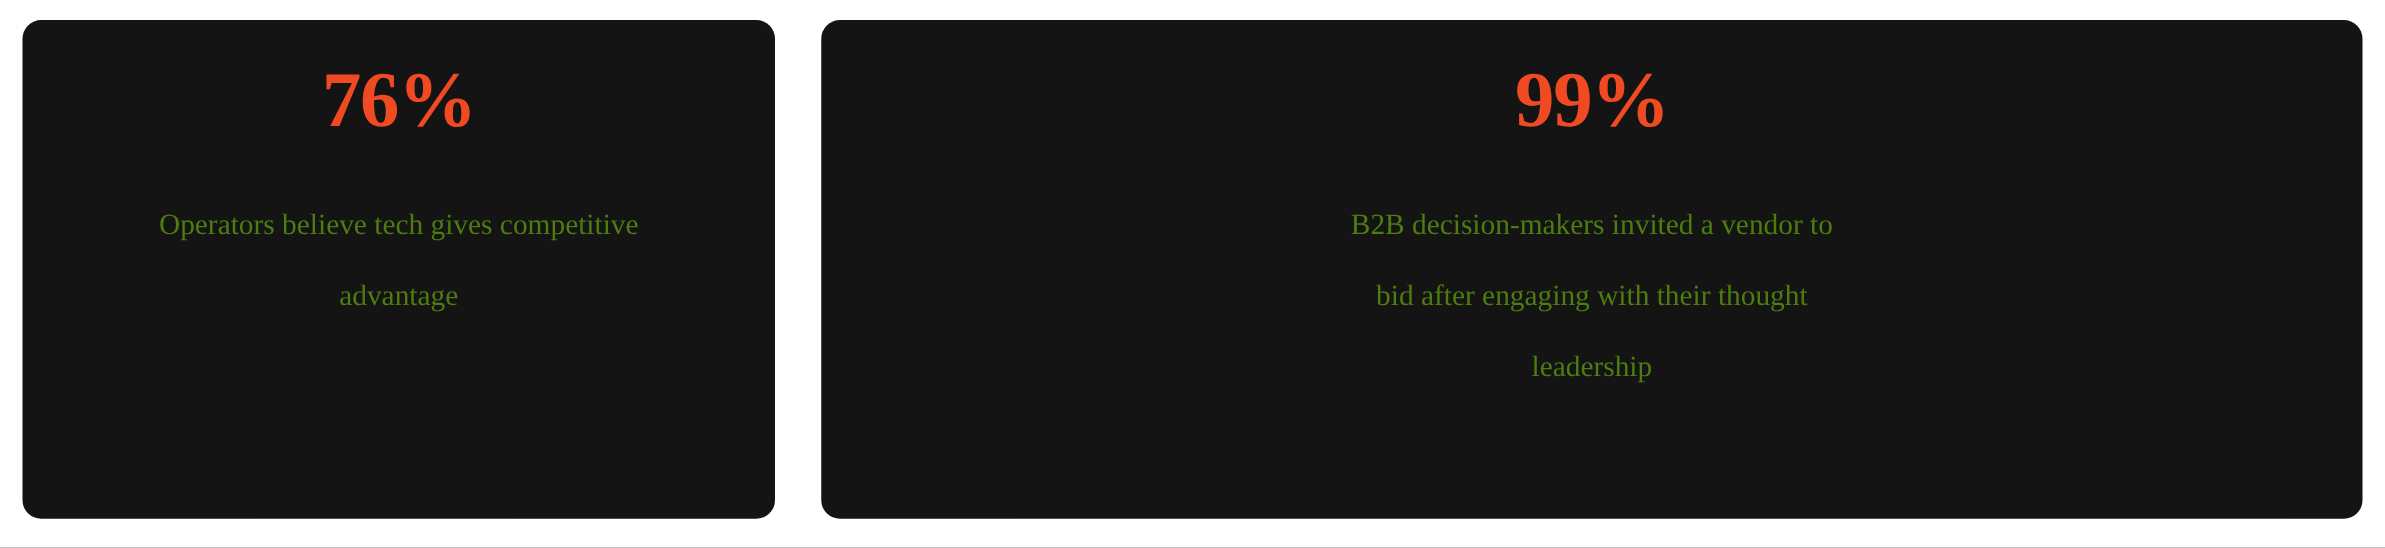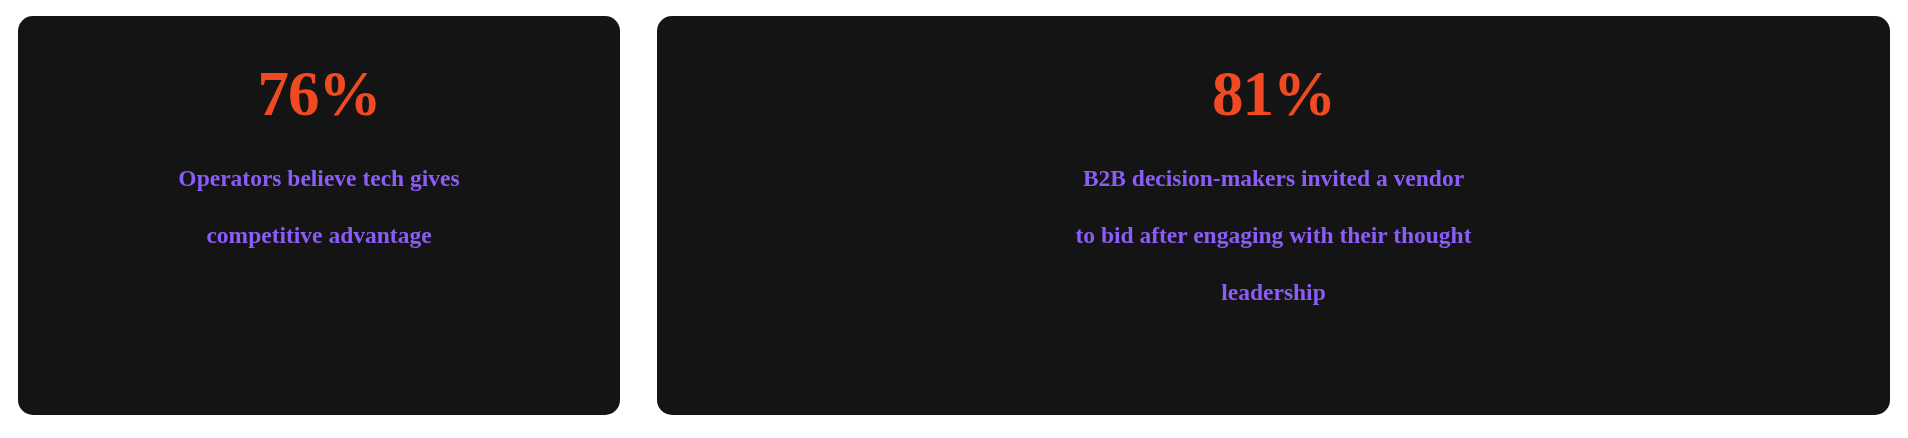--- a/index.html
+++ b/index.html
@@ -24,59 +24,59 @@
     height: 438px;
   }
   .stat-card {
     background: #141414;
     border-radius: 15px;
     display: flex;
     flex-direction: column;
     align-items: center;
     justify-content: flex-start;
     box-sizing: border-box;
-    padding: 44px 34px 30px 34px;
+    padding: 30px 34px 30px 34px;
     overflow: hidden;
   }
   .stat-card.card-1 { flex: 0 0 602px; }
   .stat-card.card-2 { flex: 0 0 602px; }
   .stat-card.card-3 { flex: 1 1 auto; }
 
   .stat-value {
     color: #F04A23;
     font-family: "Liberation Serif", "DejaVu Serif", serif;
     font-weight: bold;
     font-size: 63px;
     line-height: 1.08;
     letter-spacing: -1px;
     margin: 0 0 22px 0;
     text-align: center;
     white-space: nowrap;
   }
   .stat-label {
-    color: #8b5cf6;
+    color: #4d7c0f;
     font-family: "Liberation Serif", "DejaVu Serif", serif;
-    font-weight: bold;
+    font-weight: normal;
     font-size: 23.5px;
     line-height: 2.42;
     text-align: center;
-    margin: 0;
+    margin: 16px;
     max-width: 390px;
   }
   .stat-card.card-3 .stat-label { max-width: 400px; }
 </style>
 </head>
 <body>
 
 <div class="stats-row">
 
   <div class="stat-card card-1">
     <div class="stat-value">76%</div>
     <div class="stat-label">Operators believe tech gives competitive advantage</div>
   </div>
 
 
   <div class="stat-card card-3">
-    <div class="stat-value">81%</div>
+    <div class="stat-value">99%</div>
     <div class="stat-label">B2B decision-makers invited a vendor to bid after engaging with their thought leadership</div>
   </div>
 
 </div>
 
 </body></html>

